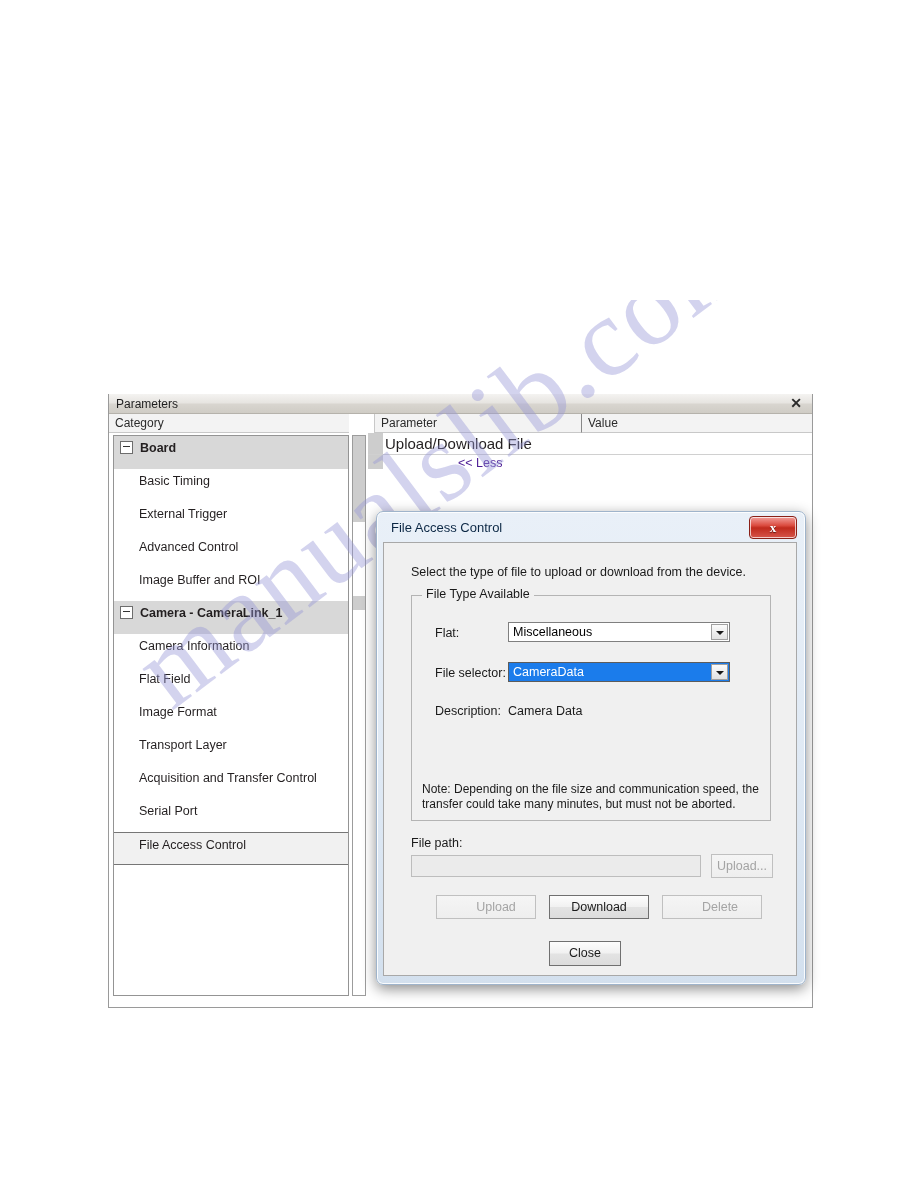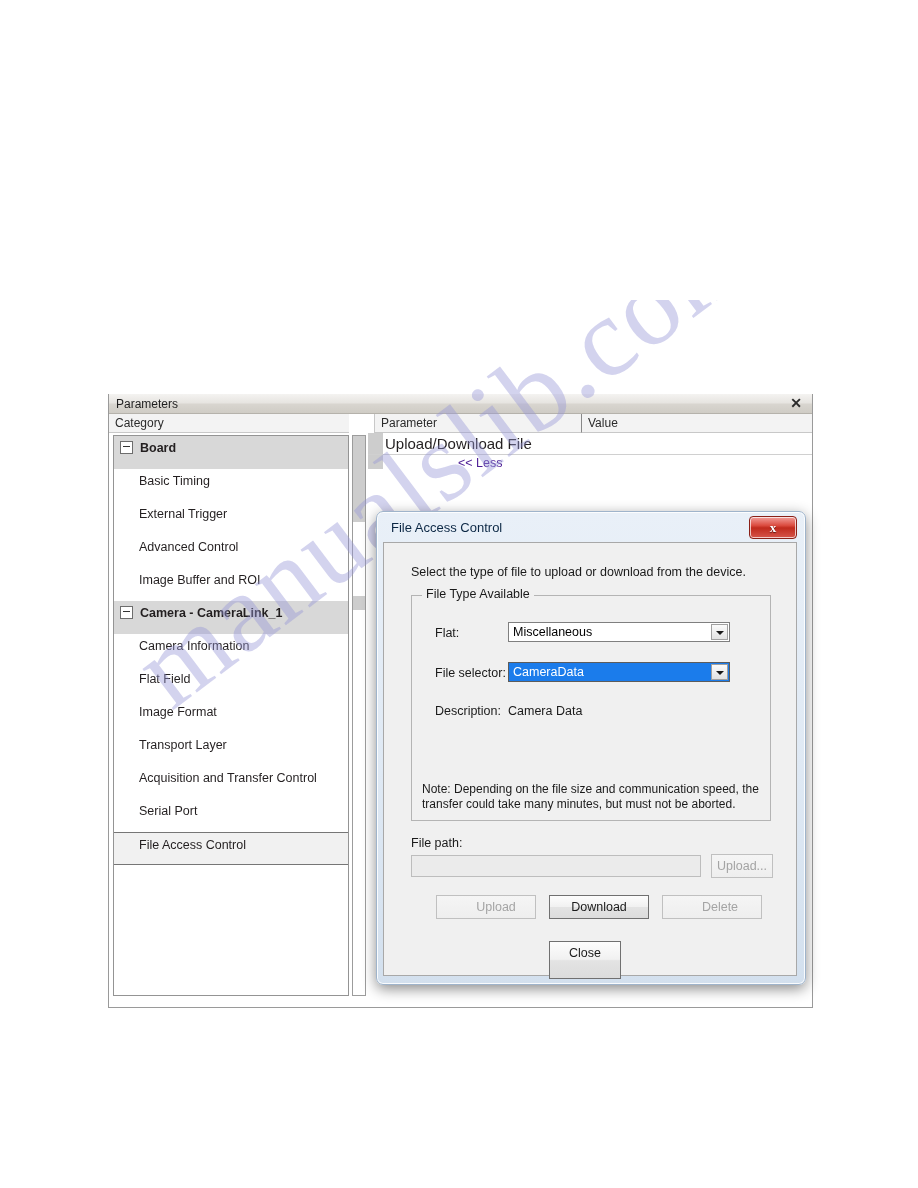--- a/index.html
+++ b/index.html
@@ -473,21 +473,21 @@
     top: 352px;
     width: 100px;
     height: 24px;
     line-height: 22px;
     padding-left: 16px;
   }
   #close-btn {
     left: 165px;
     top: 398px;
     width: 72px;
-    height: 38px;
+    height: 25px;
     line-height: 23px;
   }
 </style>
 </head>
 <body>
 
 <div id="watermark">
   <div class="wm-text">manualslib.com</div>
 </div>
 

